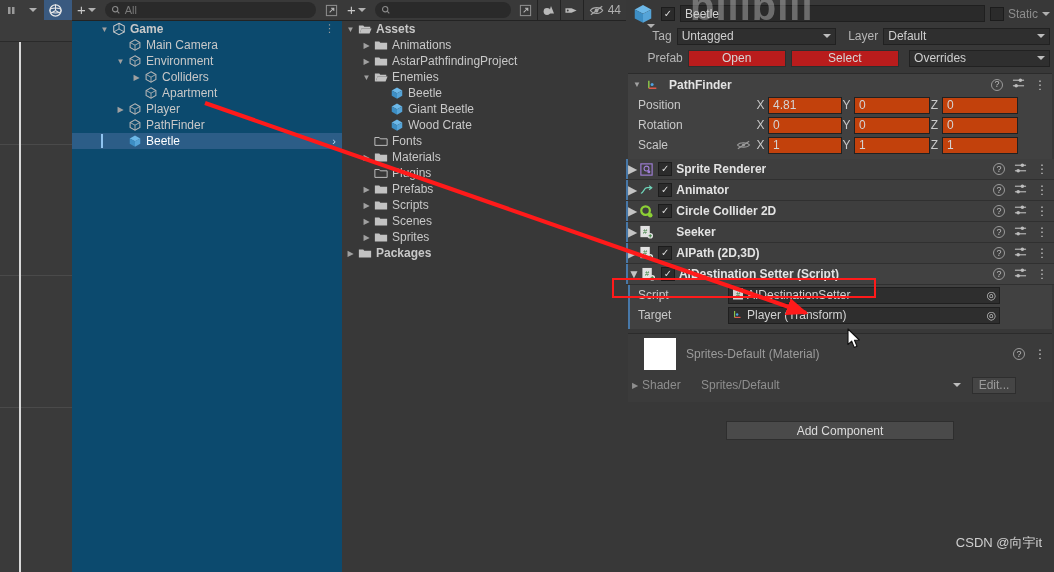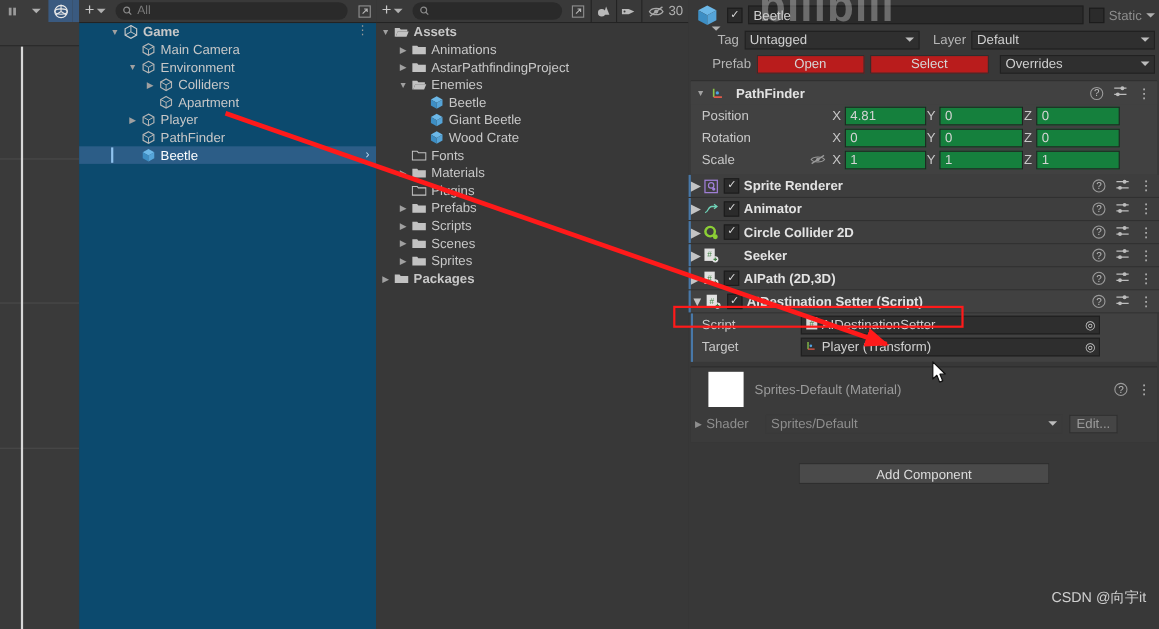--- a/index.html
+++ b/index.html
@@ -134,21 +134,21 @@
   .circ-q {
     width: 12px; height: 12px; border-radius: 50%; border: 1px solid #9a9a9a;
     color: #bdbdbd; font-size: 9px; display: flex; align-items: center; justify-content: center;
     line-height: 9px;
   }
   .comp-row { height: 20px; display: flex; align-items: center; font-size: 12px; }
   .prop-label { width: 100px; padding-left: 10px; color: #c8c8c8; }
   .vec-cell { display: flex; align-items: center; gap: 3px; }
   .axis { color: #c8c8c8; width: 9px; text-align: center; }
   .num-field {
-    height: 17px; background: #15803d; border: 1px solid #212121; color: #d4d4d4;
+    height: 17px; background: #c2410c; border: 1px solid #212121; color: #d4d4d4;
     display: flex; align-items: center; padding: 0 4px; font-size: 12px;
   }
   .obj-field {
     height: 17px; background: #2e2e2e; border: 1px solid #1f1f1f; color: #d2d2d2;
     display: flex; align-items: center; padding: 0 3px; font-size: 12px;
     justify-content: space-between;
   }
   .obj-pick { color: #cfcfcf; font-size: 11px; }
   .comp-strip {
     height: 21px; display: flex; align-items: center; position: relative;
@@ -362,21 +362,21 @@
           <circle cx="4" cy="6.5" r="1" fill="#3a3a3a"></circle>
         </svg>
       </div>
       <div class="sep"></div>
       <div class="eye-count">
         <svg width="17" height="13" viewBox="0 0 18 13">
           <path d="M1.5 6.5 C4 2.5, 12 2.5, 14.5 6.5 C12 10.5, 4 10.5, 1.5 6.5 Z" fill="none" stroke="#a9a9a9" stroke-width="1.2"></path>
           <circle cx="8" cy="6.5" r="2" fill="#a9a9a9"></circle>
           <line x1="2" y1="11" x2="14" y2="2" stroke="#a9a9a9" stroke-width="1.3"></line>
         </svg>
-        <span>30</span>
+        <span>44</span>
       </div>
     </div>
     <div id="proj-body">
         <div class="row bold" style="padding-left: 2px;">
           <span class="disclosure open"></span>
           <span class="ico">
             <svg width="14" height="12" viewBox="0 0 16 13">
               <path d="M1 2.5 L6 2.5 L7.2 4 L14 4 L14 6 L4 6 L2 11.5 L1 11.5 Z" fill="#c2c2c2"></path>
               <path d="M4 6 L15.5 6 L13.2 11.5 L2 11.5 Z" fill="#c2c2c2"></path>
             </svg>

